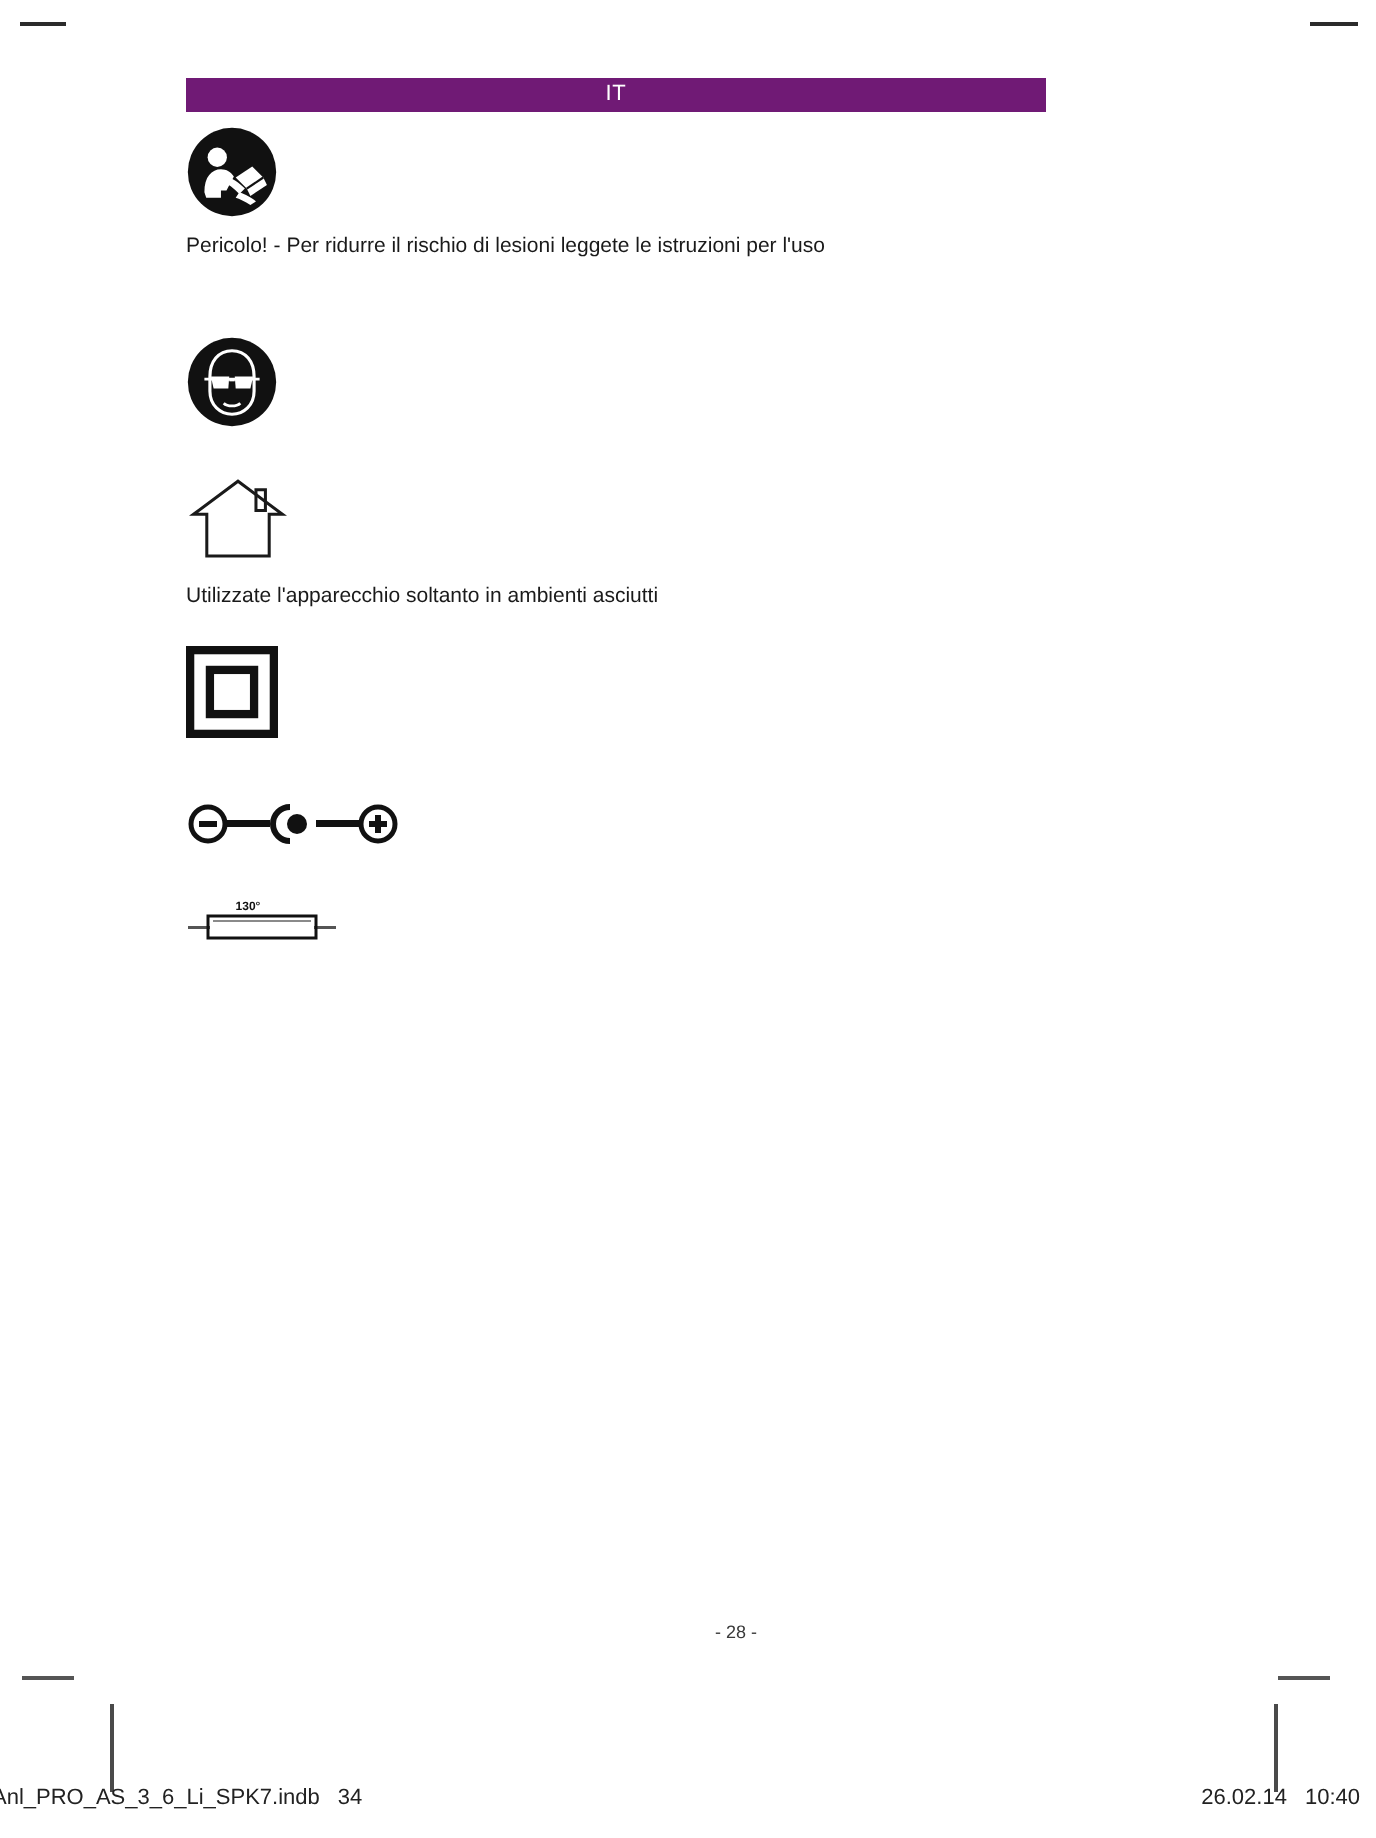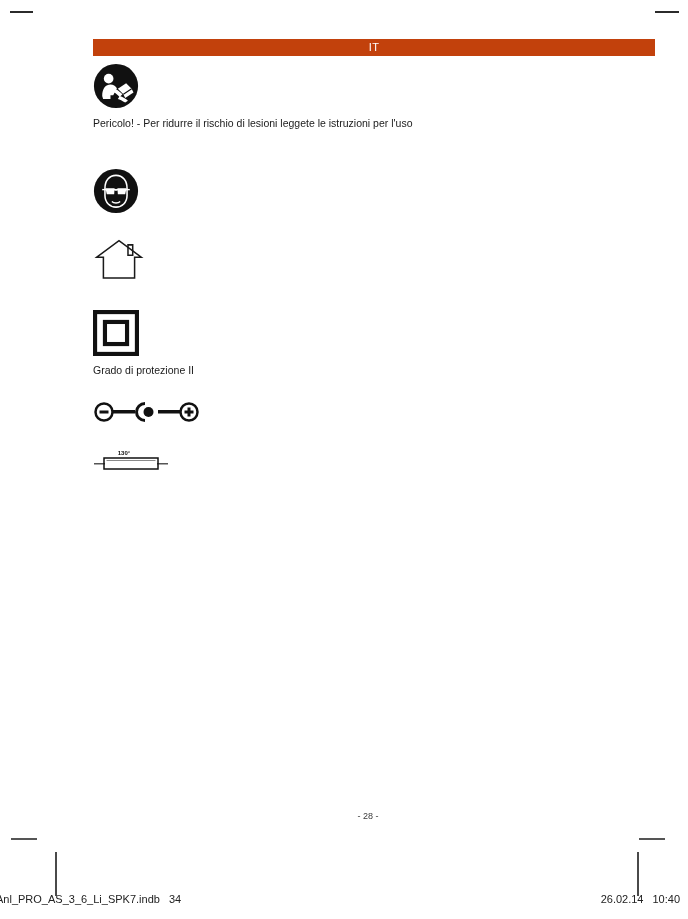--- a/index.html
+++ b/index.html
@@ -27,23 +27,23 @@
   .crop-bot-left   { left: 11px;  top: 838px; width: 26px; height: 2px; background: #555; }
   .crop-bot-right  { left: 639px; top: 838px; width: 26px; height: 2px; background: #555; }
   .reg-line-left   { left: 55px;  top: 852px; width: 2px;  height: 44px; background: #4a4a4a; }
   .reg-line-right  { left: 637px; top: 852px; width: 2px;  height: 44px; background: #4a4a4a; }
 
   
   .lang-bar {
     position: absolute;
     left: 93px;
     top: 39px;
-    width: 562px;
+    width: 430px;
     height: 17px;
-    background: #c2410c;
+    background: #701a75;
     color: #ffffff;
     font-size: 11px;
     line-height: 17px;
     text-align: center;
     letter-spacing: 0.3px;
   }
 
   
   .content {
     position: absolute;
@@ -191,35 +191,35 @@
   <div class="block">
     <span class="icon-wrap">
       <svg class="house" viewBox="0 0 110 100" aria-hidden="true">
 
         <path d="M74 18 L84 18 L84 40 L74 40 Z" fill="none" stroke="#1a1a1a" stroke-width="3.2" stroke-linejoin="miter"></path>
 
         <path d="M8 44 L55 9 L102 44 L88 44 L88 88 L22 88 L22 44 Z" fill="none" stroke="#1a1a1a" stroke-width="3.2" stroke-linejoin="miter"></path>
       </svg>
     </span>
     <div class="cap-gap-md"></div>
+    <div class="caption">
+      <span>Utilizzate l'apparecchio soltanto in ambienti asciutti</span>
+    </div>
   </div>
 
   <div class="blk-gap-d"></div>
 
   <div class="block">
     <span class="icon-wrap">
       <svg class="class2" viewBox="0 0 100 100" aria-hidden="true">
         <rect x="3" y="3" width="94" height="94" fill="none" stroke="#111111" stroke-width="12"></rect>
         <rect x="26" y="26" width="48" height="48" fill="none" stroke="#111111" stroke-width="9"></rect>
       </svg>
     </span>
     <div class="cap-gap-md"></div>
-    <div class="caption">
-      <span>Grado di protezione II</span>
-    </div>
   </div>
 
   <div class="blk-gap-e"></div>
 
   <div class="block">
     <span class="icon-wrap">
       <svg class="polarity" viewBox="0 0 216 52" aria-hidden="true">
 
         <rect x="38" y="22" width="46" height="7" fill="#111111"></rect>
         <rect x="130" y="22" width="44" height="7" fill="#111111"></rect>

